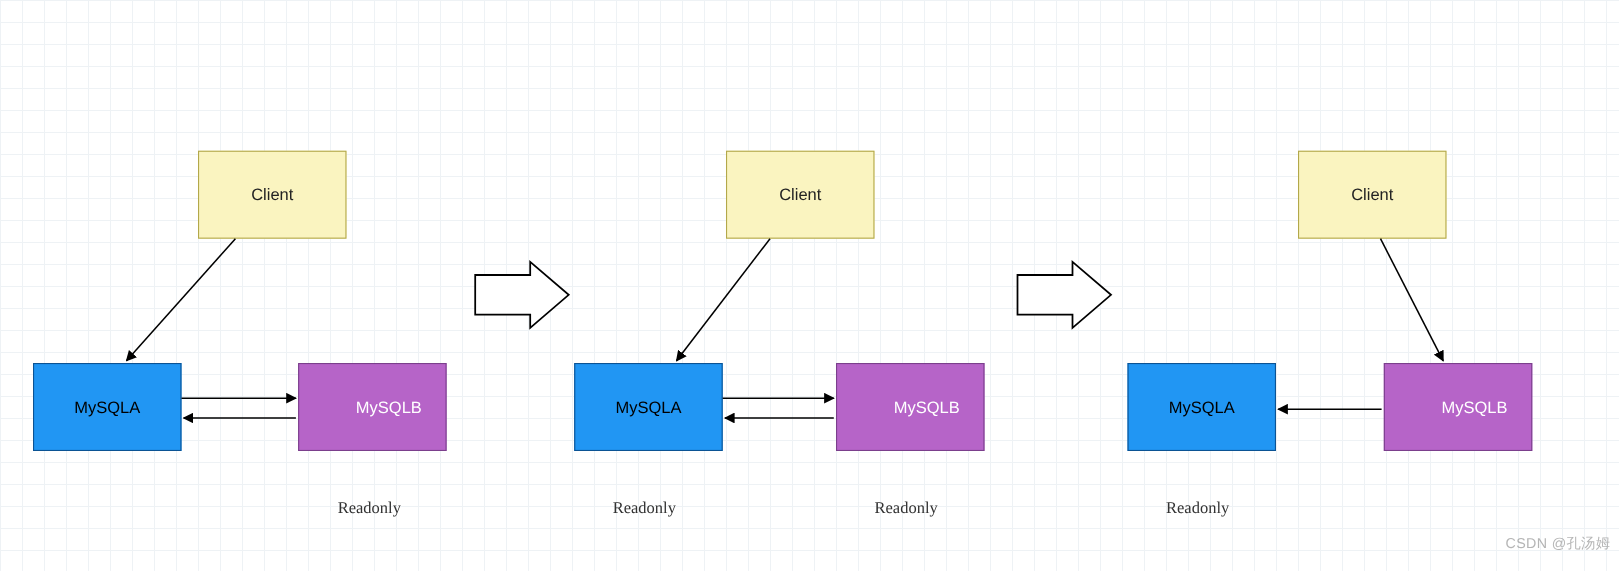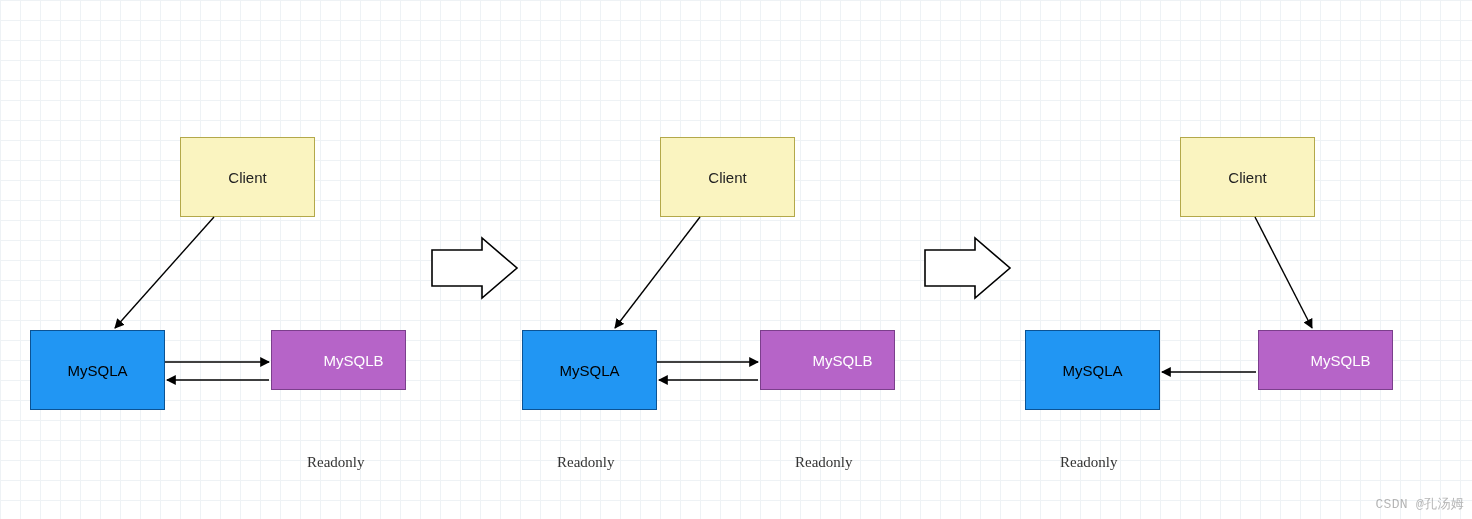--- a/index.html
+++ b/index.html
@@ -38,40 +38,39 @@
   }
   .mysqla {
     width: 135px;
     height: 80px;
     background: #2196f3;
     border: 1.5px solid #0b5394;
     color: #000000;
   }
   .mysqlb {
     width: 135px;
-    height: 60px;
+    height: 80px;
     background: #b664c8;
     border: 1.5px solid #7b3f8c;
     color: #fff;
     padding-left: 30px;
   }
   .label {
     position: absolute;
     font-size: 15px;
     color: #333;
     font-family: Liberation Serif, serif;
   }
   .watermark {
     position: absolute;
     right: 8px;
-    bottom: 6px;
+    bottom: 16px;
     font-size: 13px;
     color: rgba(120,120,120,0.55);
     letter-spacing: .3px;
-    font-family: Liberation Mono, monospace;
   }
   svg.overlay {
     position: absolute;
     left: 0; top: 0;
     width: 1472px;
     height: 519px;
     pointer-events: none;
   }
 </style>
 </head>

